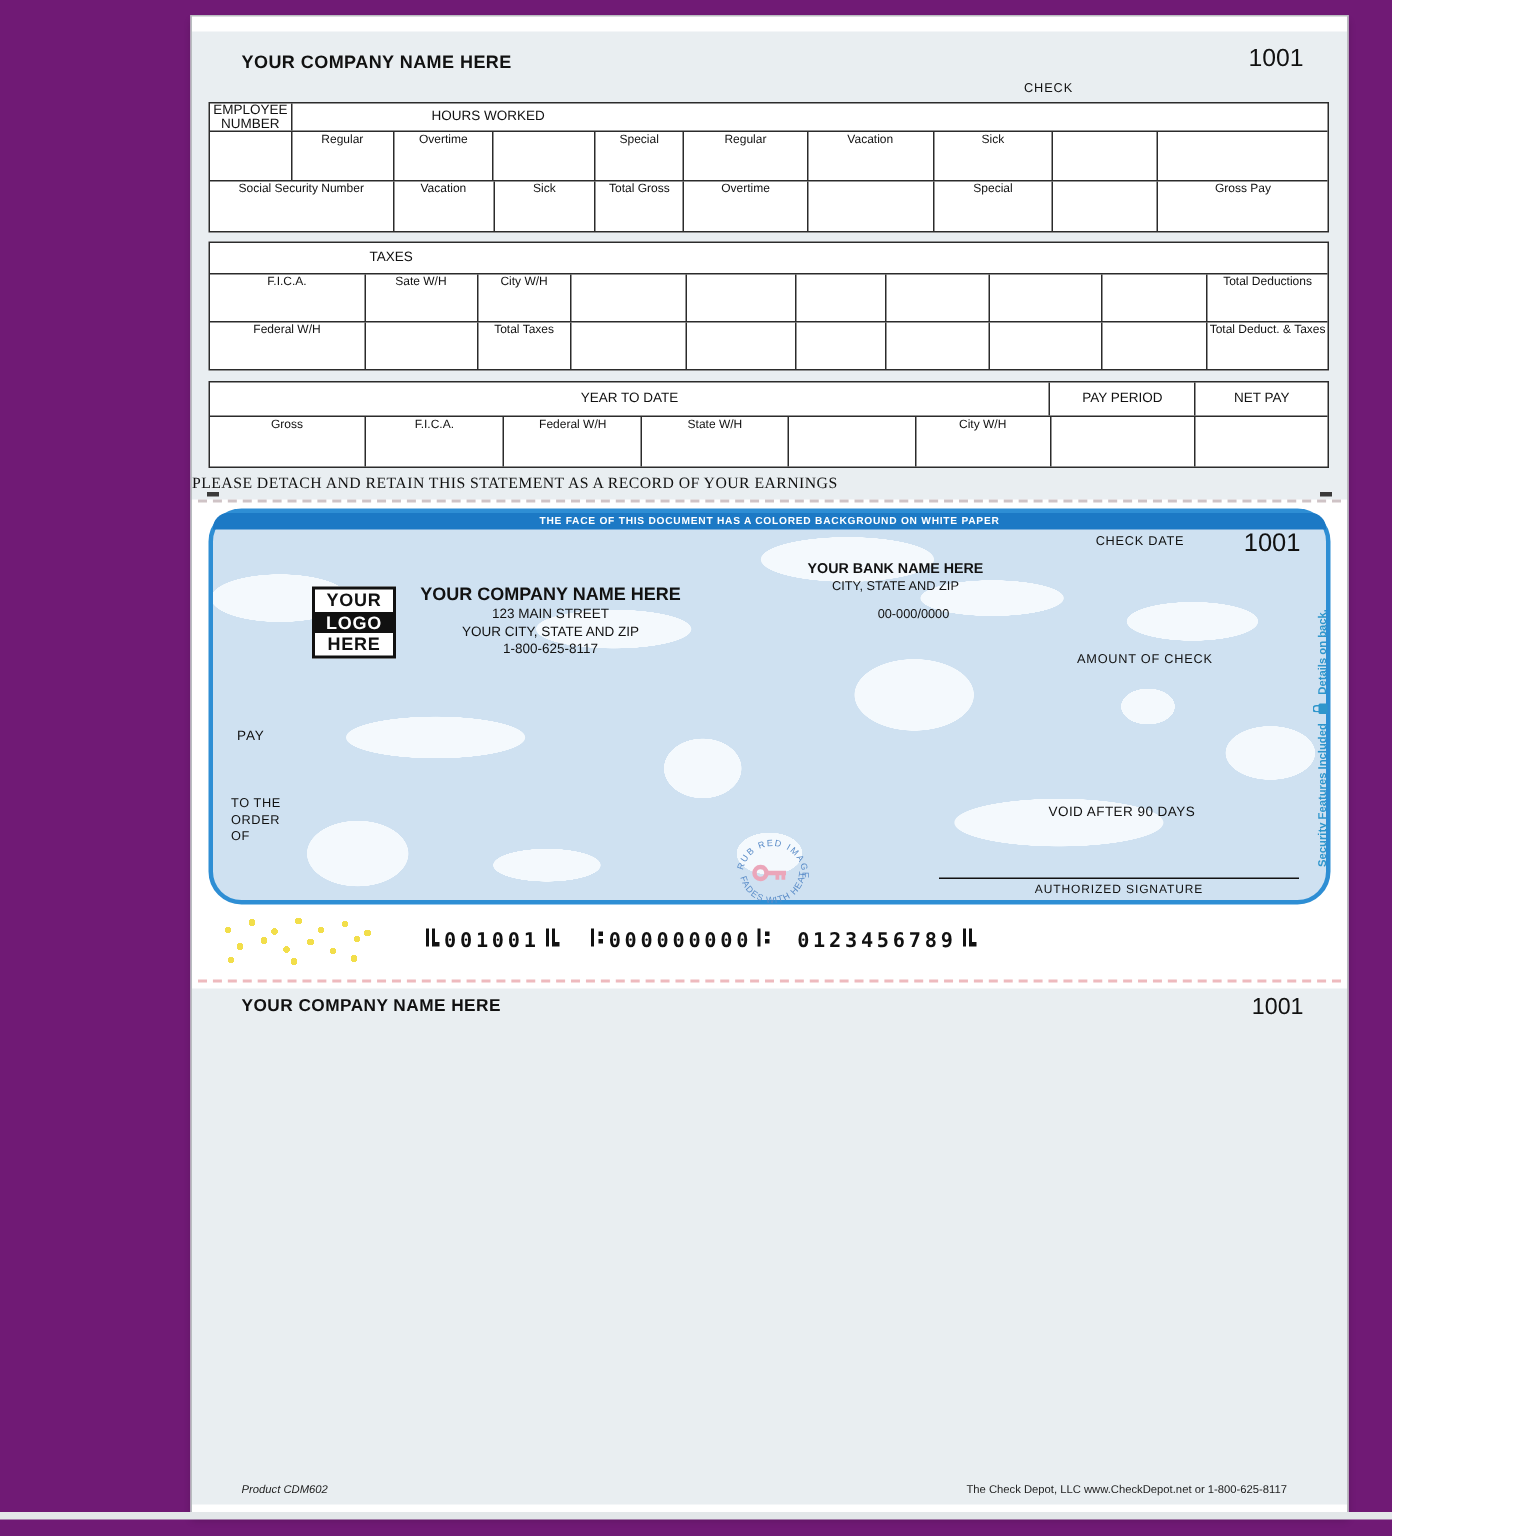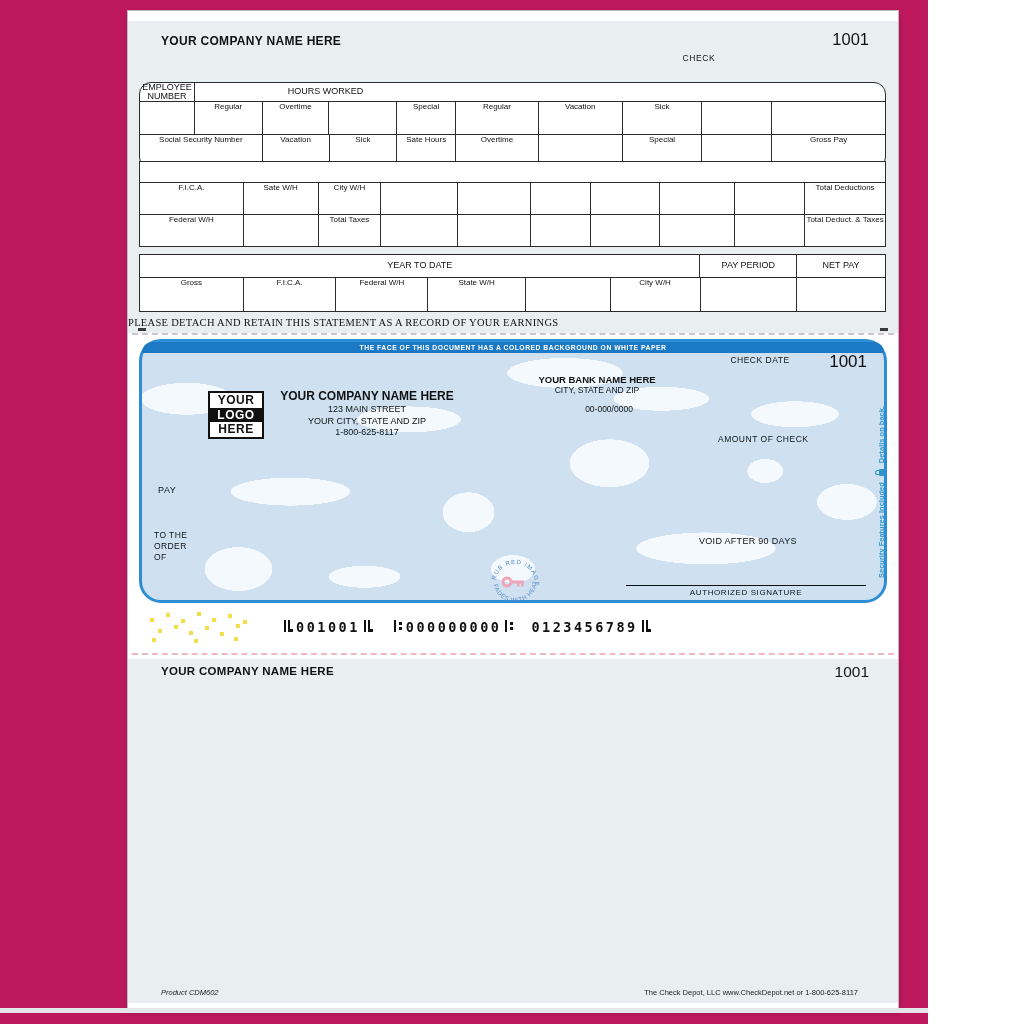--- a/index.html
+++ b/index.html
@@ -1,17 +1,17 @@
 <!DOCTYPE html>
 <html><head>
 <meta charset="utf-8">
 <style>
   html,body{margin:0;padding:0;background:#fff;width:1024px;height:1024px;
     font-family:"Liberation Sans", sans-serif;color:#111;}
-  .canvas{position:relative;width:928px;height:1024px;overflow:hidden;background:#be185d;}
+  .canvas{position:relative;width:928px;height:1024px;overflow:hidden;background:#701a75;}
   .page{position:absolute;left:127px;top:10px;width:770px;height:997px;background:#fff;
     border:1px solid #b9bdc0;box-shadow:0 4px 5px rgba(0,0,0,.18);}
   
   .stub-top{position:absolute;left:0;top:10px;width:770px;height:312px;background:#e9eef1;}
   .stub-company{position:absolute;left:33px;top:13px;font-size:12px;font-weight:bold;letter-spacing:.3px;}
   .stub-checknum{position:absolute;right:29px;top:9px;font-size:16.5px;}
   .check-lbl{position:absolute;left:530px;top:32px;width:82px;text-align:center;font-size:8.5px;letter-spacing:.6px;}
   .tbl{position:absolute;left:11px;width:747px;border:1.5px solid #2b2b2b;background:#fff;box-sizing:border-box;}
   .trow{display:grid;border-bottom:1px solid #2b2b2b;}
   .trow:last-child{border-bottom:none;}
@@ -112,21 +112,21 @@
 <body>
 
 <div class="canvas">
  <div class="page">
 
   <div class="stub-top">
     <div class="stub-company">YOUR COMPANY NAME HERE</div>
     <div class="stub-checknum">1001</div>
     <div class="check-lbl">CHECK</div>
 
-    <div class="tbl" style="top:61px;border-radius:12px;">
+    <div class="tbl" style="top:47px;">
       <div class="trow" style="grid-template-columns:7.36% 35.07% 1fr;height:18px;">
         <div class="c hd">EMPLOYEE
 NUMBER</div>
         <div class="c hd">HOURS WORKED</div>
       </div>
       <div class="trow" style="grid-template-columns:7.36% 9.1% 8.97% 9.1% 7.9% 11.11% 11.24% 10.71% 9.37% 1fr;height:32px;">
         <div class="c"></div>
         <div class="c">Regular</div>
         <div class="c">Overtime</div>
         <div class="c"></div>
@@ -134,31 +134,32 @@
         <div class="c">Regular</div>
         <div class="c">Vacation</div>
         <div class="c">Sick</div>
         <div class="c"></div>
         <div class="c"></div>
       </div>
       <div class="trow" style="grid-template-columns:16.47% 8.97% 9.1% 7.9% 11.11% 11.24% 10.71% 9.37% 1fr;height:33px;">
         <div class="c">Social Security Number</div>
         <div class="c">Vacation</div>
         <div class="c">Sick</div>
-        <div class="c">Sate Hours</div>
+        <div class="c">Total Gross</div>
         <div class="c">Overtime</div>
         <div class="c"></div>
         <div class="c">Special</div>
         <div class="c"></div>
         <div class="c">Gross Pay</div>
       </div>
     </div>
 
     <div class="tbl" style="top:140px;">
       <div class="trow" style="grid-template-columns:32.4% 1fr;height:20px;">
+        <div class="c hd">TAXES</div>
       </div>
       <div class="trow" style="grid-template-columns:13.92% 10.04% 8.43% 10.31% 9.77% 8.03% 9.37% 10.04% 9.37% 1fr;height:31px;">
         <div class="c">F.I.C.A.</div>
         <div class="c">Sate W/H</div>
         <div class="c">City W/H</div>
         <div class="c"></div>
         <div class="c"></div>
         <div class="c"></div>
         <div class="c"></div>
         <div class="c"></div>

